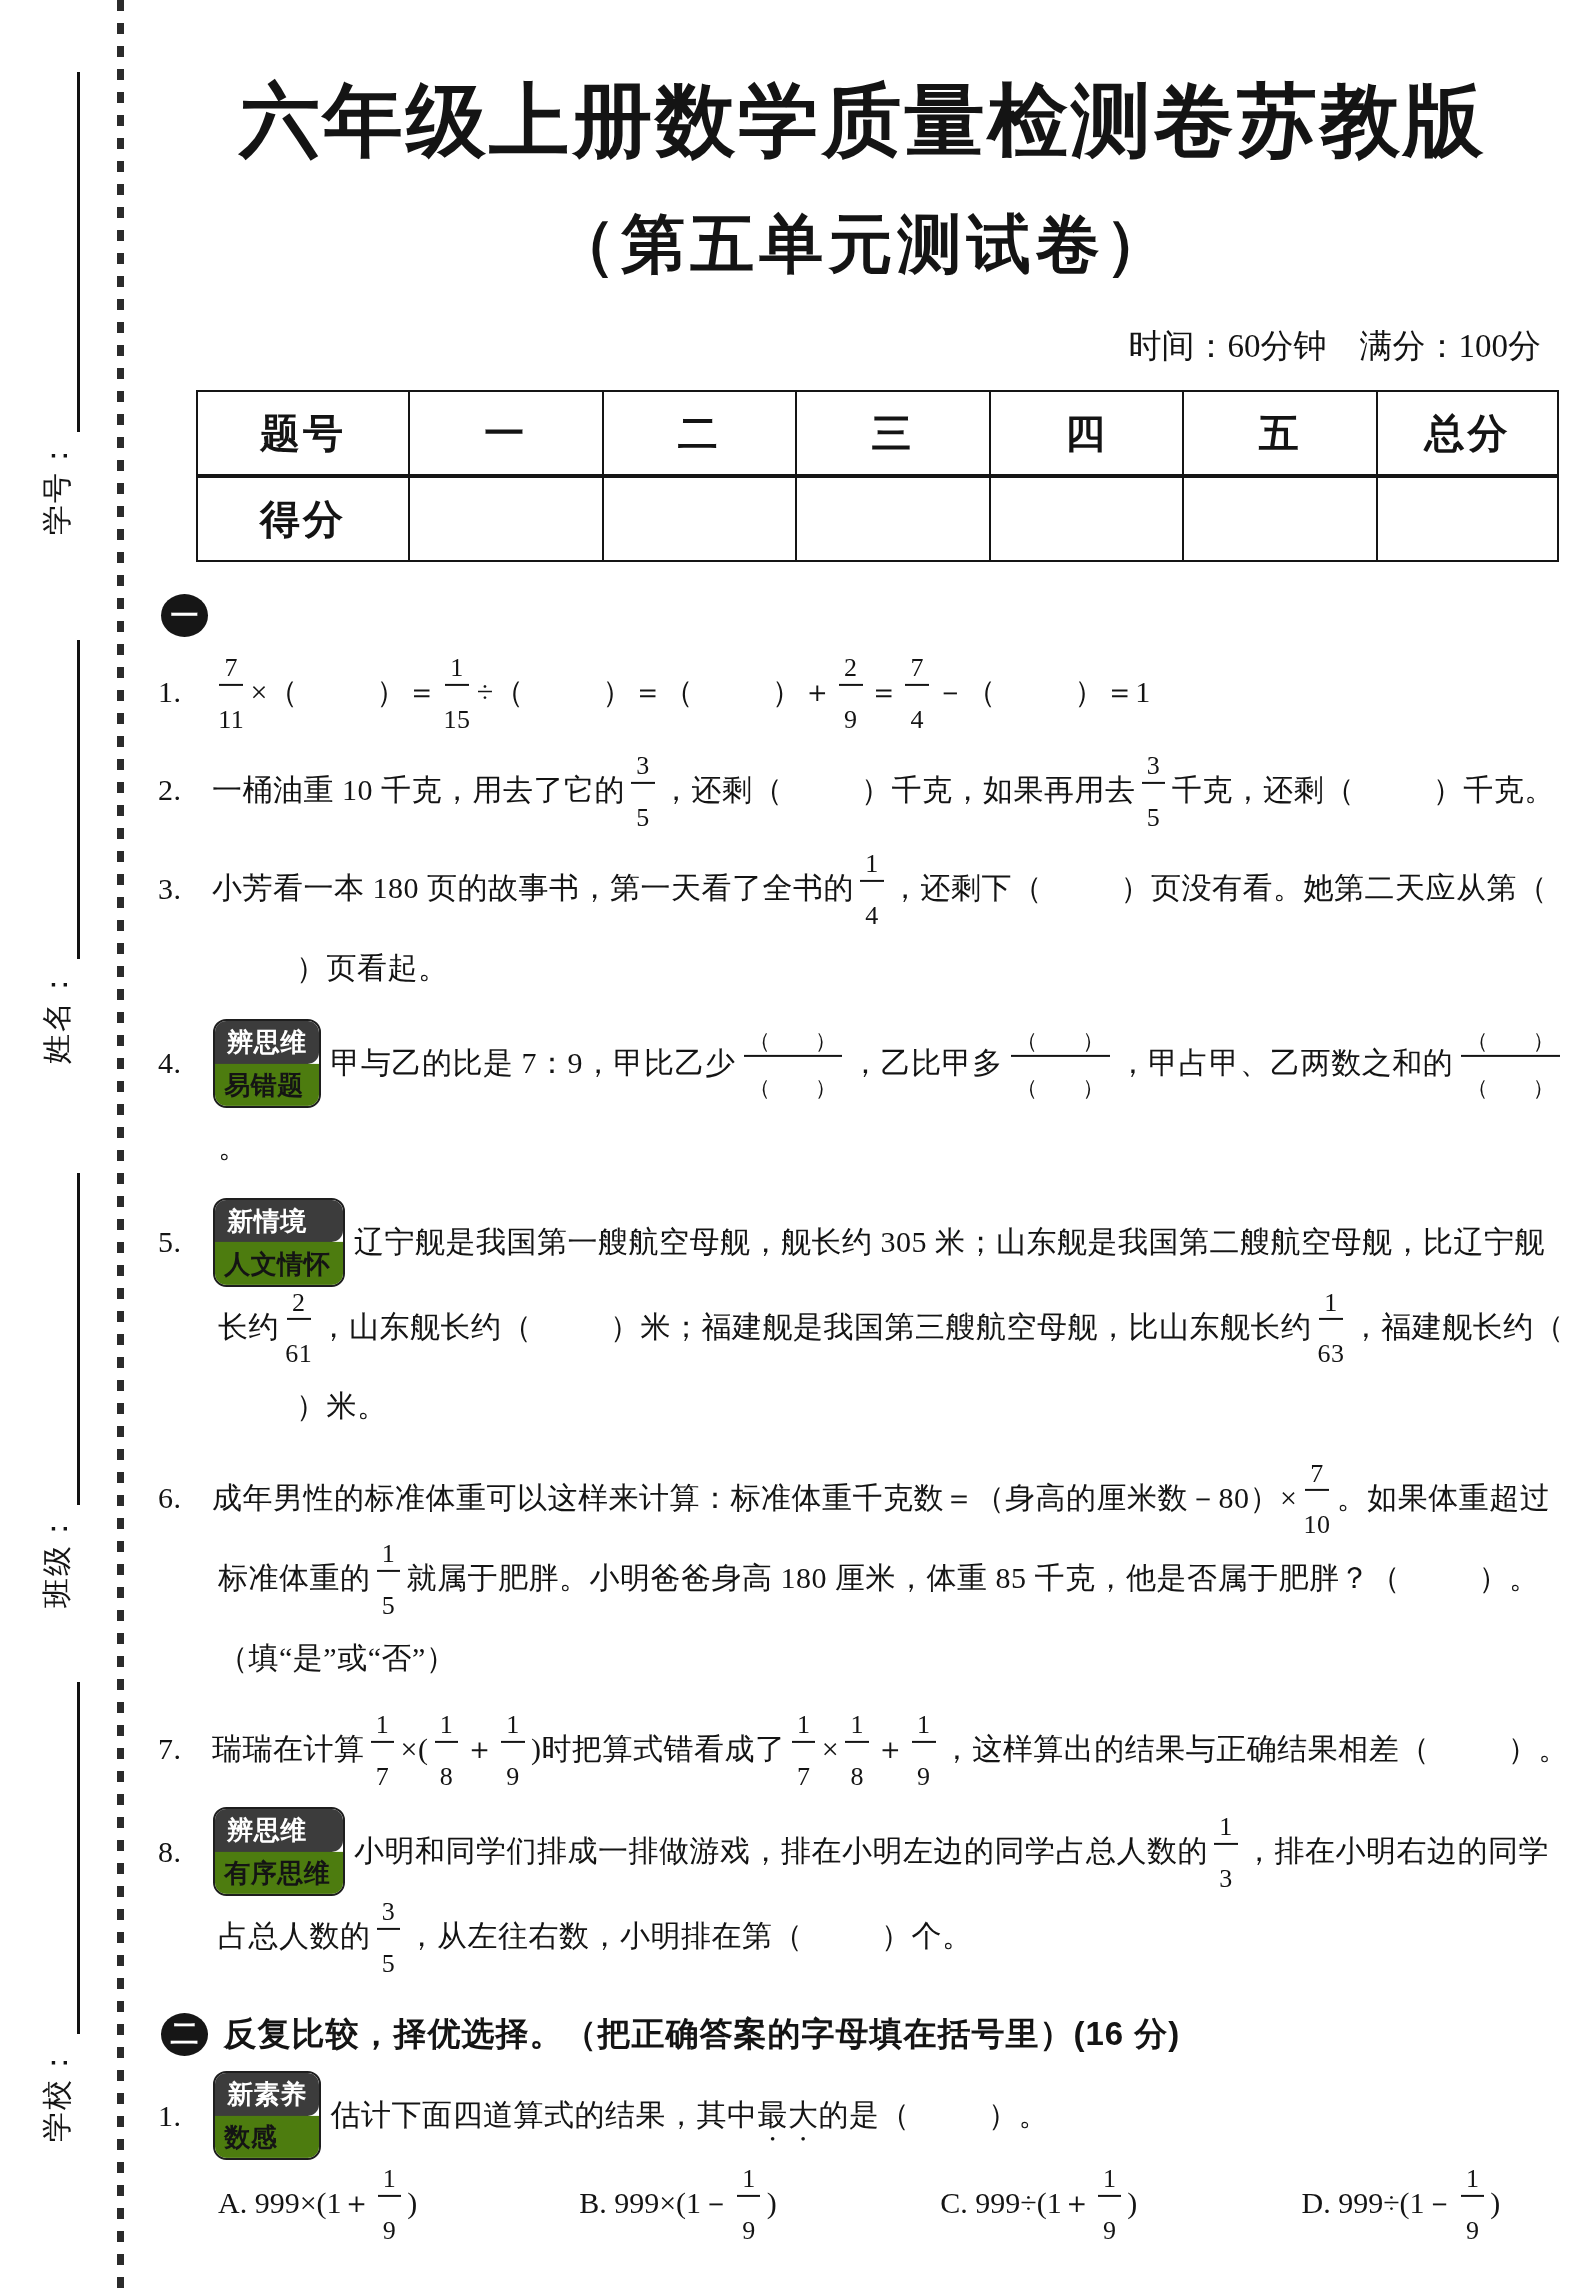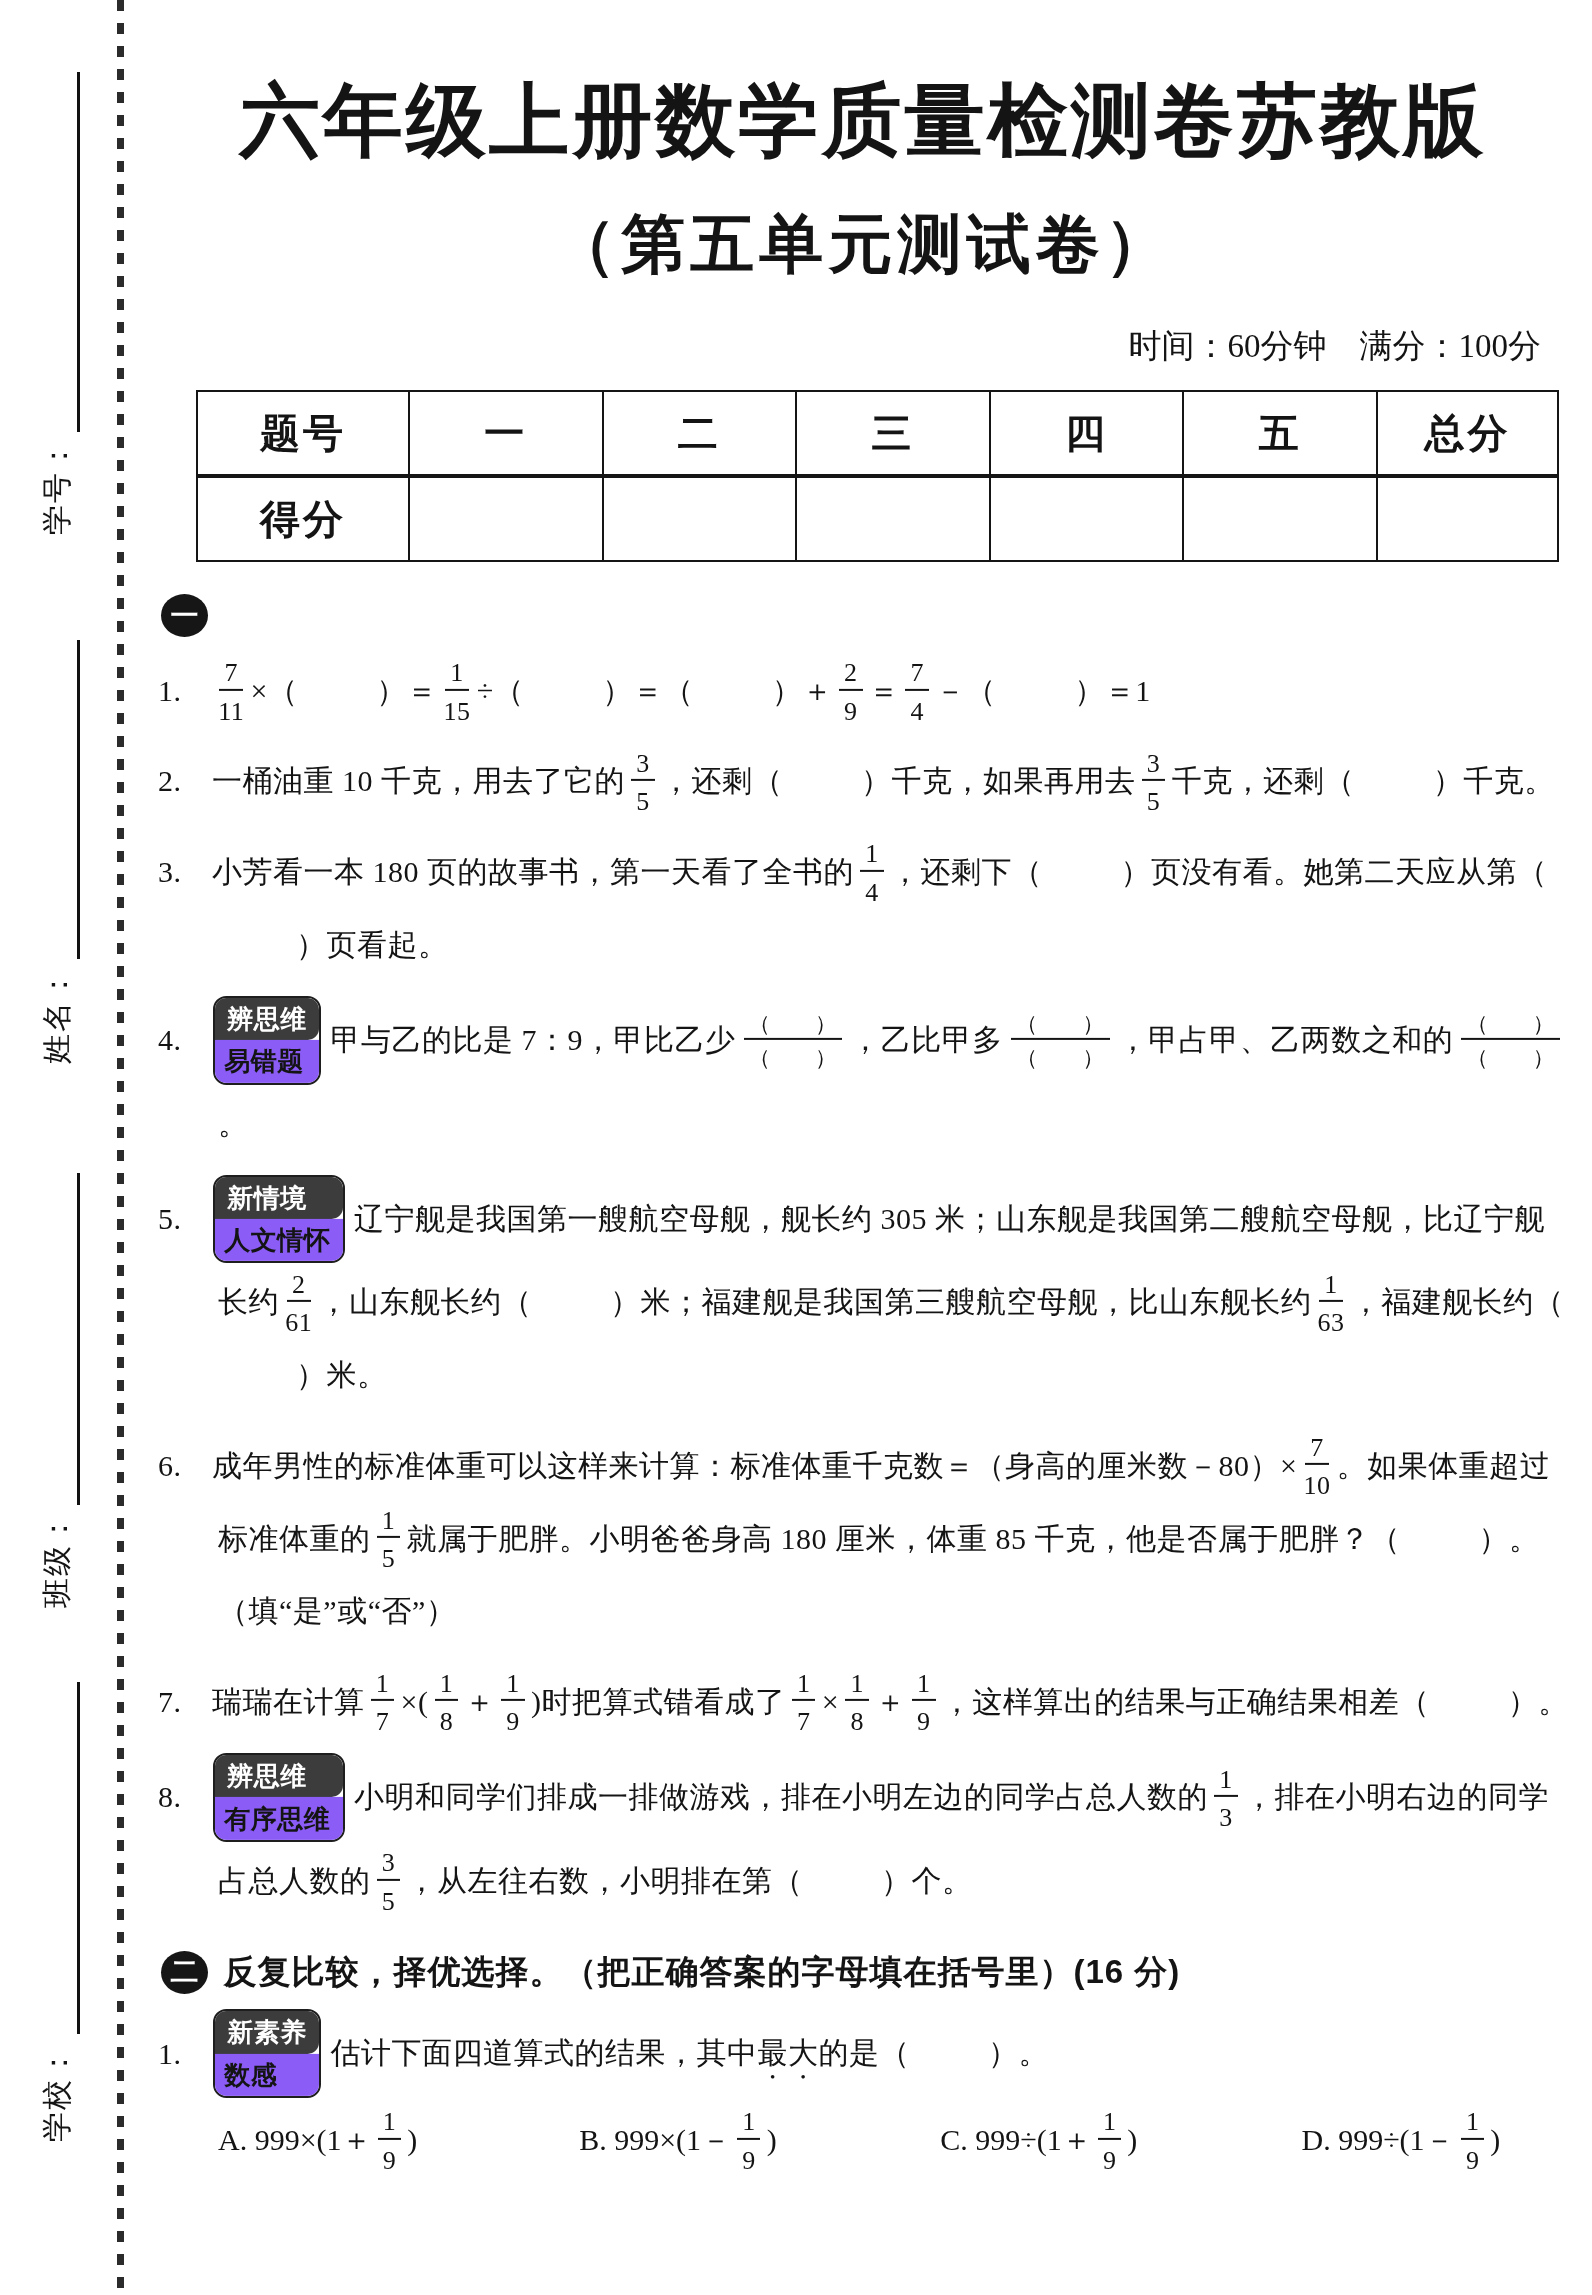--- a/index.html
+++ b/index.html
@@ -69,34 +69,34 @@
   }
   .qnum { display:inline-block; width:54px; margin-left:-60px; }
   .blank { display:inline-block; width:78px; }
 
   .frac {
     display:inline-flex; flex-direction:column; align-items:center;
     vertical-align:middle; margin:0 6.2px; line-height:1.12; font-size:26px;
     transform:translateY(-2.1px);
   }
   .frac .num { padding:0 5.1px 1.5px; border-bottom:2.1px solid #141414; }
-  .frac .den { padding-top:6px;text-align:right; }
+  .frac .den { padding-top:19px;text-align:right; }
   .frac.bf { font-size:21.6px; margin:0 8.2px; }
 
   .pill {
     display:inline-flex; align-items:stretch; vertical-align:middle;
     border:2.1px solid #1e1e1e; border-radius:13.4px; overflow:hidden;
     margin:0 9.3px 0 1px; font-family:"Liberation Sans", sans-serif;
     font-weight:bold; font-size:26px; line-height:1; transform:translateY(-3.1px);flex-direction:column;
   }
   .pill-dark {
     background:#3c3c3c; color:#ffffff; padding:8.2px 12.3px;
     border-radius:0 11.3px 11.3px 0;
   }
-  .pill-light { color:#141414; padding:8.2px 12.3px 8.2px 9.3px; background:#8b5cf6; }
+  .pill-light { color:#141414; padding:8.2px 12.3px 8.2px 9.3px; background:#4d7c0f; }
 
   .em {
     text-emphasis:filled dot #141414; -webkit-text-emphasis:filled dot #141414;
     text-emphasis-position:under right; -webkit-text-emphasis-position:under;
   }
 
   .opts { display:flex; margin-top:3.1px; padding-left:61px; font-size:30px; line-height:2.4; }
   .opt { flex:1.08; white-space:nowrap; }
   .opt:last-child { flex:0.8; }
 </style>

